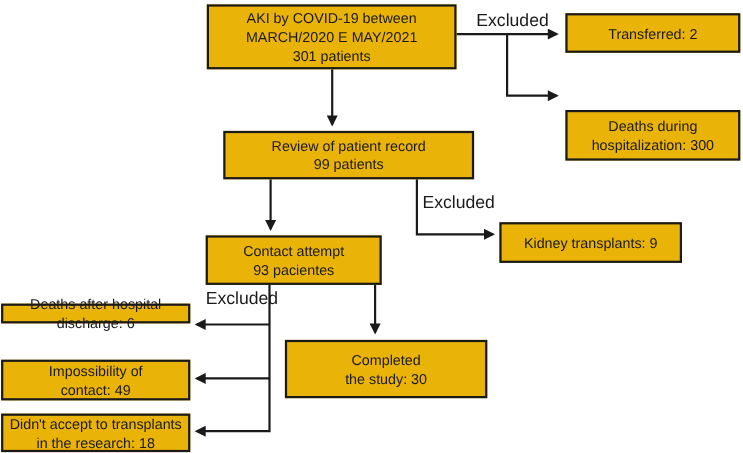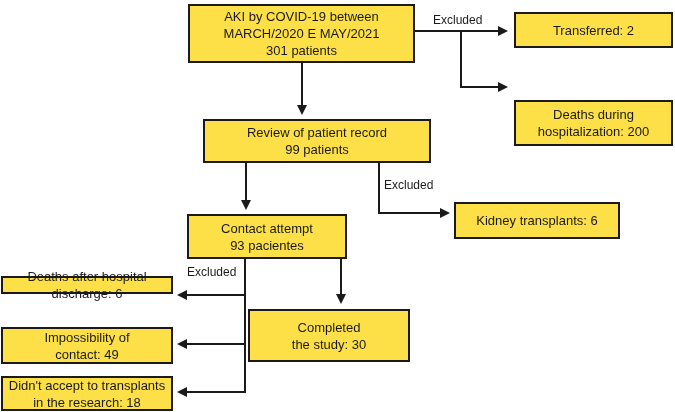--- a/index.html
+++ b/index.html
@@ -13,33 +13,33 @@
     height: 412px;
     background: #ffffff;
     font-family: "Liberation Sans", sans-serif;
     color: #1a1a1a;
     overflow: hidden;
   }
   .box {
     position: absolute;
     box-sizing: border-box;
     border: 2px solid #1a1a1a;
-    background: #fde047;
+    background: #eab308;
     display: flex;
     flex-direction: column;
     align-items: center;
     justify-content: center;
     text-align: center;
     font-size: 13px;
     line-height: 17px;
     z-index: 2;
   }
   .flow-label {
     position: absolute;
-    font-size: 12px;
+    font-size: 16px;
     line-height: 14px;
     z-index: 2;
   }
   svg.connectors {
     position: absolute;
     left: 0;
     top: 0;
     z-index: 1;
   }
 </style>
@@ -70,30 +70,30 @@
     <span>MARCH/2020 E MAY/2021</span>
     <span>301 patients</span>
   </div>
 
   <div class="box" style="left:514px; top:12px; width:159px; height:36px;">
     <span>Transferred: 2</span>
   </div>
 
   <div class="box" style="left:514px; top:64px; width:159px; height:46px;margin-top:36px;">
     <span>Deaths during</span>
-    <span>hospitalization: 200</span>
+    <span>hospitalization: 300</span>
   </div>
 
   <div class="box" style="left:187px; top:119px; width:228px; height:44px;margin-left:16px;">
     <span>Review of patient record</span>
     <span>99 patients</span>
   </div>
 
   <div class="box" style="left:454px; top:202px; width:166px; height:37px;">
-    <span>Kidney transplants: 6</span>
+    <span>Kidney transplants: 9</span>
   </div>
 
   <div class="box" style="left:187px; top:214px; width:160px; height:45px;justify-content:center;">
     <span>Contact attempt</span>
     <span>93 pacientes</span>
   </div>
 
   <div class="box" style="left:1px; top:276px; width:172px; height:18px;">
     <span>Deaths after hospital</span>
     <span>discharge: 6</span>
@@ -102,21 +102,21 @@
   <div class="box" style="left:1px; top:327px; width:172px; height:37px;justify-content:center;">
     <span>Impossibility of</span>
     <span>contact: 49</span>
   </div>
 
   <div class="box" style="left:1px; top:376px; width:172px; height:35px;">
     <span>Didn't accept to transplants</span>
     <span>in the research: 18</span>
   </div>
 
-  <div class="box" style="left:248px; top:309px; width:162px; height:53px;text-align:right;">
+  <div class="box" style="left:259px; top:309px; width:184px; height:53px;text-align:right;">
     <span>Completed</span>
     <span>the study: 30</span>
   </div>
 
   <div class="flow-label" style="left:433px; top:13px;">Excluded</div>
 
   <div class="flow-label" style="left:384px; top:178px;">Excluded</div>
 
   <div class="flow-label" style="left:187px; top:265px;">Excluded</div>
 

